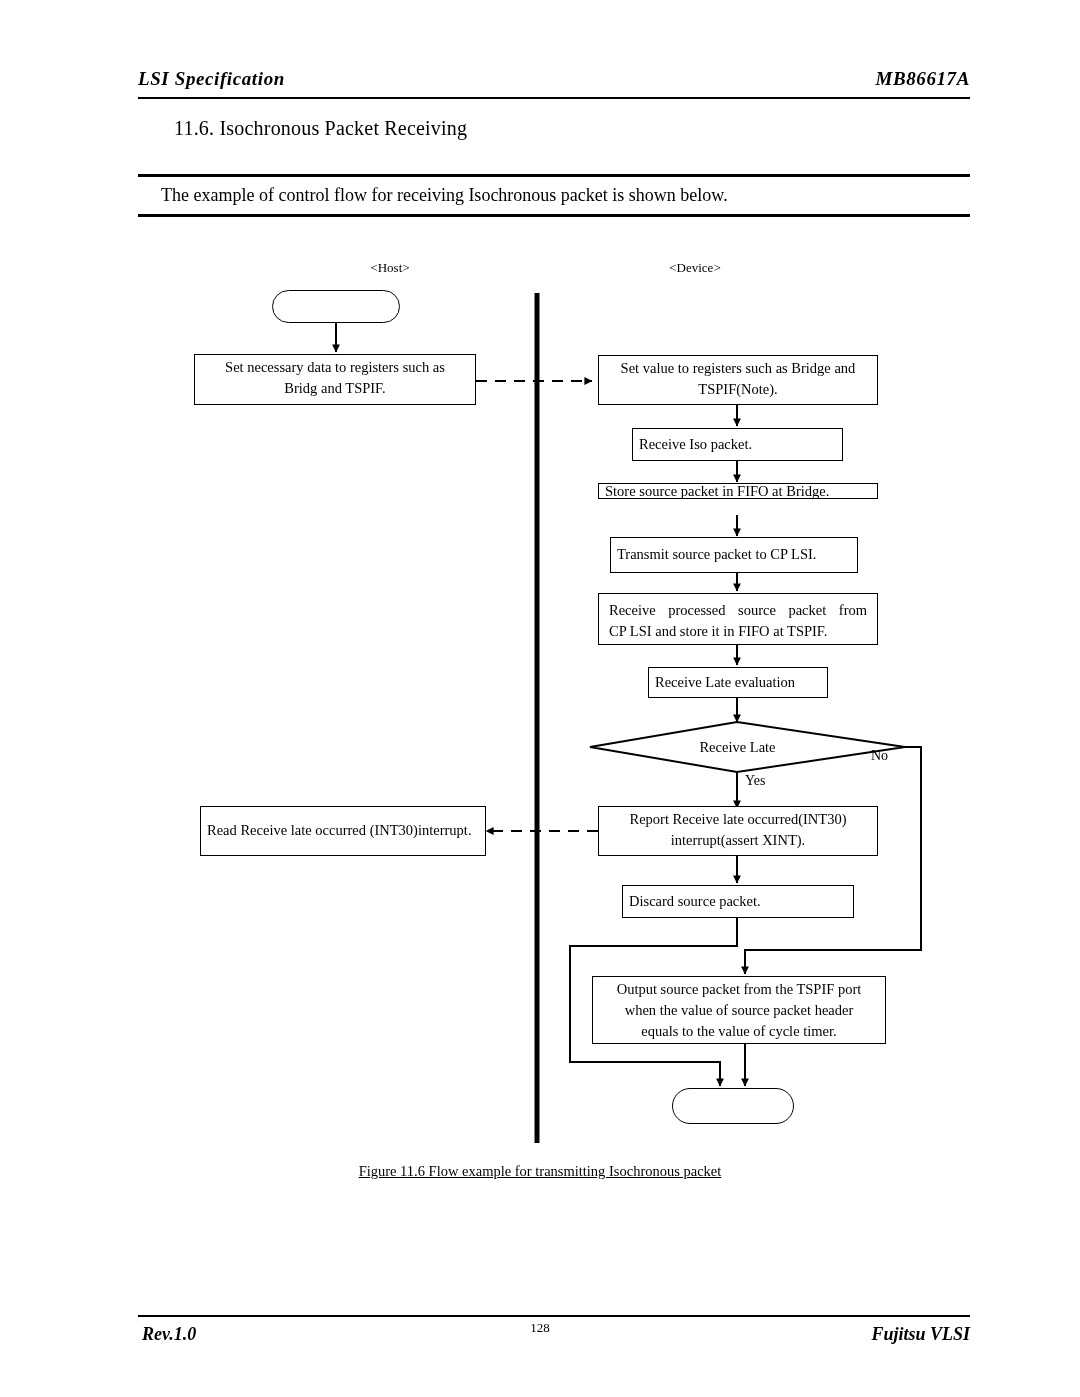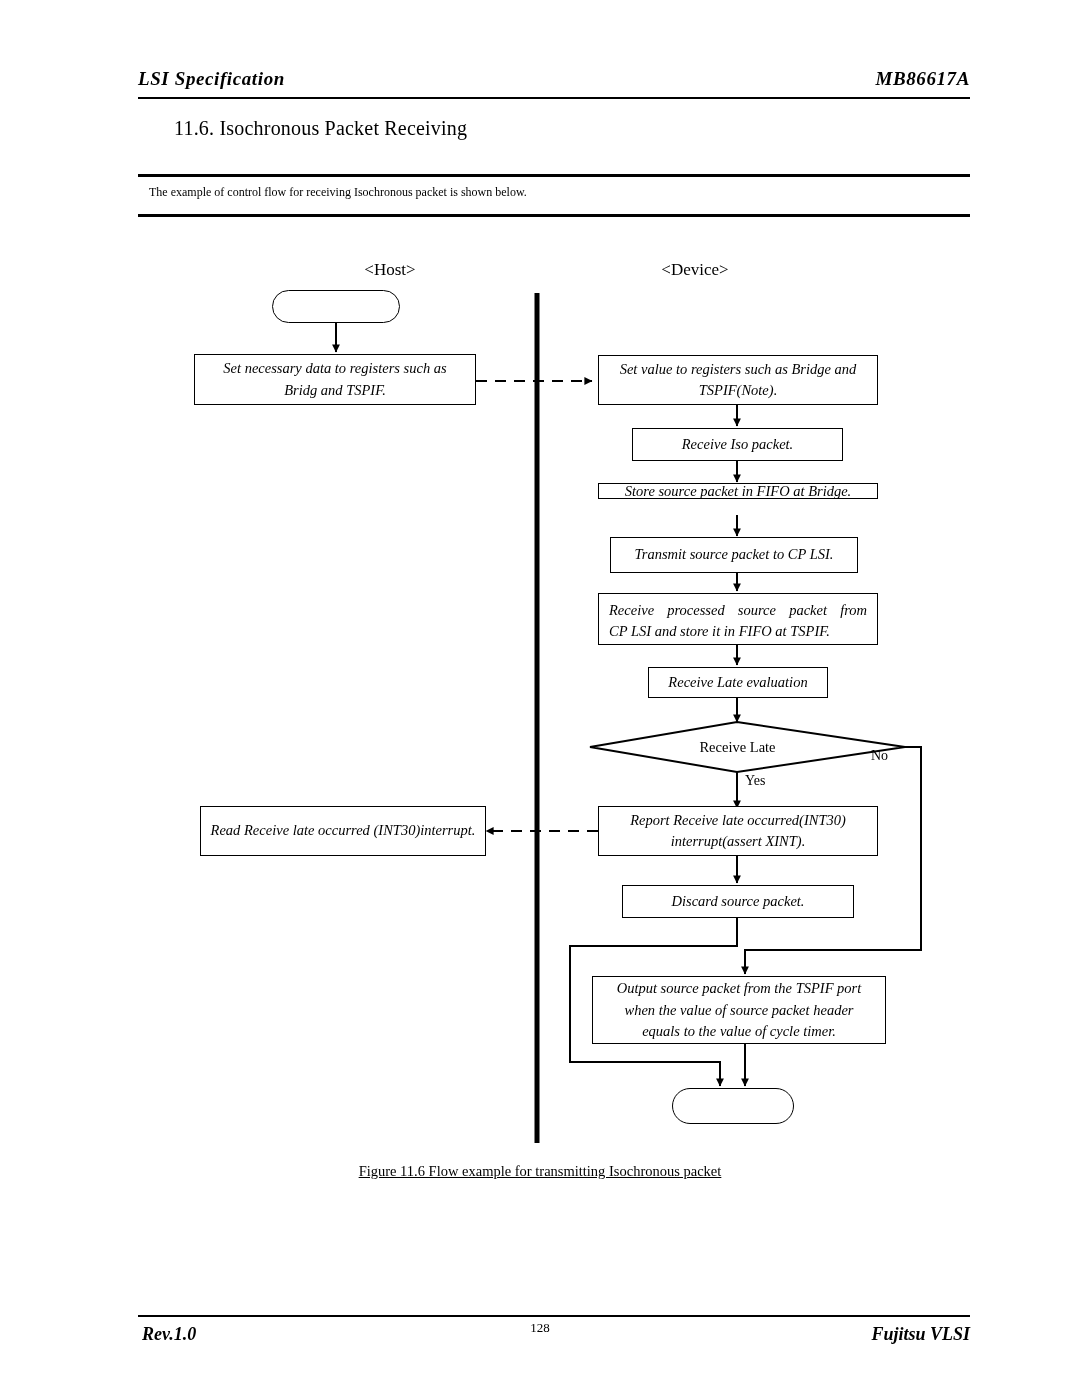--- a/index.html
+++ b/index.html
@@ -76,58 +76,57 @@
   .rule-double-bottom {
     position: absolute;
     left: 138px;
     top: 214px;
     width: 832px;
     height: 0;
     border-top: 3px solid #000;
   }
   .intro-text {
     position: absolute;
-    left: 149px;
+    left: 161px;
     top: 185px;
-    font-size: 12px;
+    font-size: 18px;
     white-space: nowrap;
   }
 
   
   #flow-canvas {
     position: absolute;
     left: 0;
     top: 0;
     width: 1080px;
     height: 1397px;
     pointer-events: none;
   }
 
   
   .lane-label {
     position: absolute;
-    font-size: 17px;
+    font-size: 13px;
     white-space: nowrap;
     text-align: center;
   }
 
   
   .node {
     position: absolute;
     box-sizing: border-box;
     border: 1.6px solid #000;
     background: #ffffff;
     display: flex;
     align-items: center;
-    justify-content: center;
+    justify-content: flex-start;
     text-align: center;
     font-size: 14.5px;
     line-height: 1.45;
     padding: 2px 6px;
-    font-style: italic;
   }
   .node.justify {
     display: block;
     text-align: justify;
     text-align-last: left;
     padding: 6px 10px;
   }
   .node.justify > span { display: block; }
   .node.justify .ln1 {
     text-align: justify;

